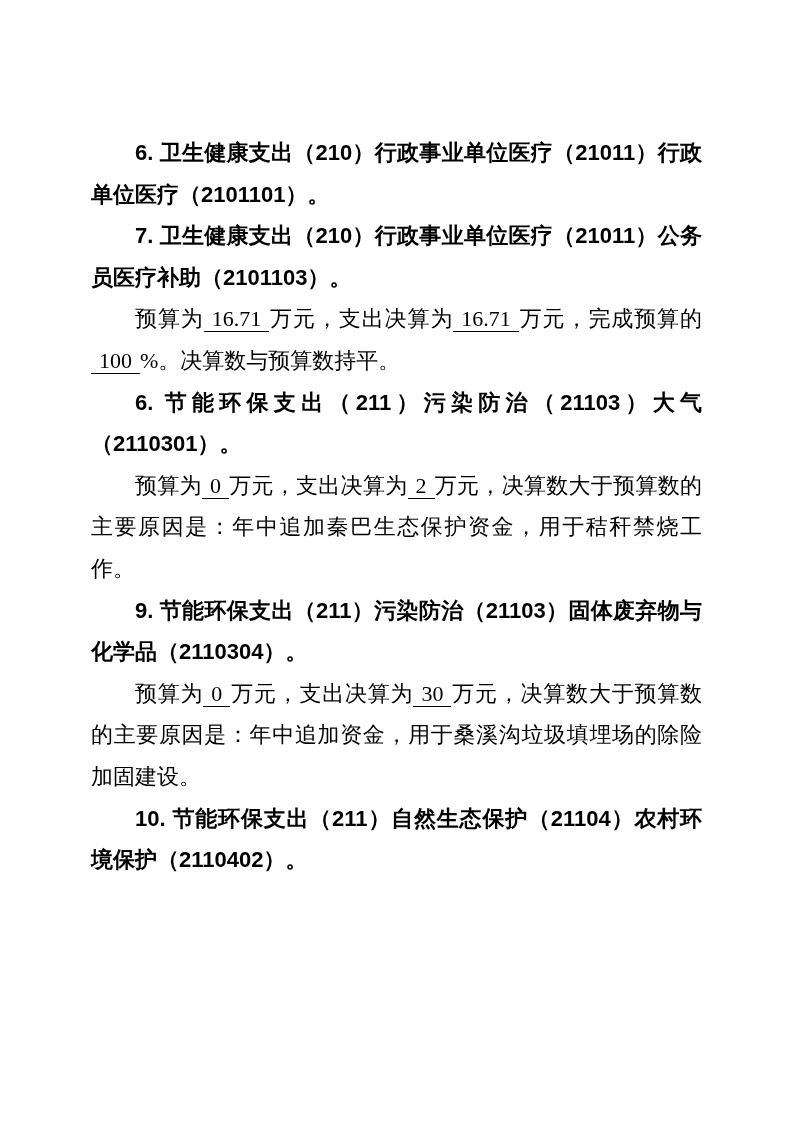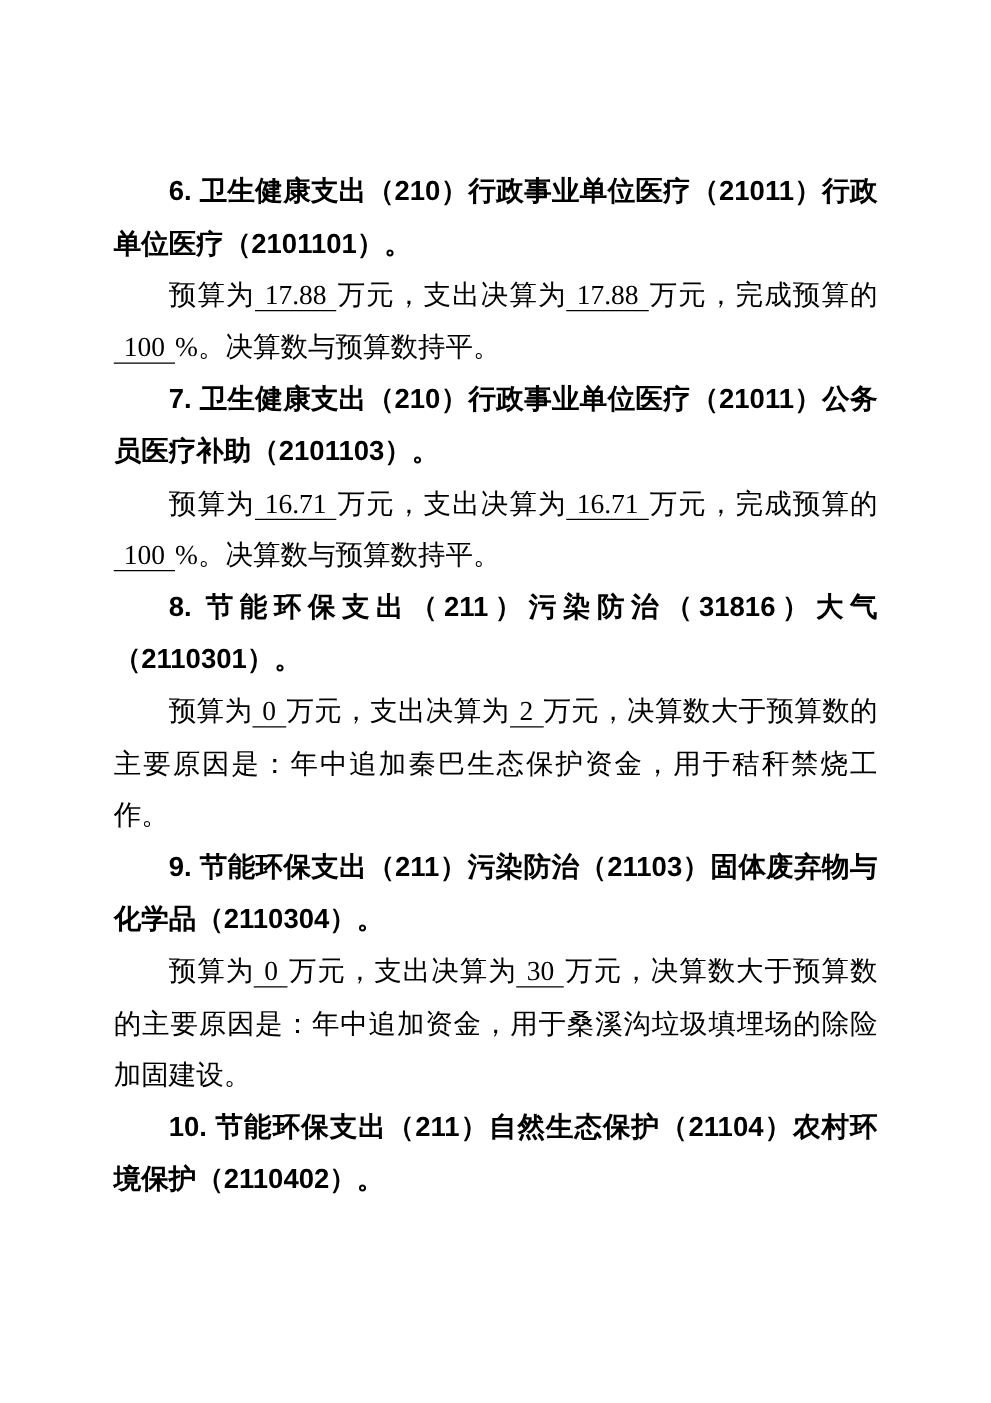--- a/index.html
+++ b/index.html
@@ -44,30 +44,29 @@
   }
 </style>
 </head>
 <body>
 
 <div class="page">
   <div class="content">
 
     <section class="sec">
       <p class="heading">6. 卫生健康支出（210）行政事业单位医疗（21011）行政单位医疗（2101101）。</p>
-      <p class="bodytext"><span>预算为</span><span class="u">17.88</span><span>万元，支出决算为</span><span class="u">17.88</span><span>万元，完成预算的</span><span class="u">100</span><span>%。决算数与预算数持平。</span></p>
     </section>
 
     <section class="sec">
       <p class="heading">7. 卫生健康支出（210）行政事业单位医疗（21011）公务员医疗补助（2101103）。</p>
       <p class="bodytext"><span>预算为</span><span class="u">16.71</span><span>万元，支出决算为</span><span class="u">16.71</span><span>万元，完成预算的</span><span class="u">100</span><span>%。决算数与预算数持平。</span></p>
     </section>
 
     <section class="sec">
-      <p class="heading">8. 节能环保支出（211）污染防治（31816）大气（2110301）。</p>
+      <p class="heading">6. 节能环保支出（211）污染防治（21103）大气（2110301）。</p>
       <p class="bodytext"><span>预算为</span><span class="u">0</span><span>万元，支出决算为</span><span class="u">2</span><span>万元，决算数大于预算数的主要原因是：年中追加秦巴生态保护资金，用于秸秆禁烧工作。</span></p>
     </section>
 
     <section class="sec">
       <p class="heading">9. 节能环保支出（211）污染防治（21103）固体废弃物与化学品（2110304）。</p>
       <p class="bodytext"><span>预算为</span><span class="u">0</span><span>万元，支出决算为</span><span class="u">30</span><span>万元，决算数大于预算数的主要原因是：年中追加资金，用于桑溪沟垃圾填埋场的除险加固建设。</span></p>
     </section>
 
     <section class="sec">
       <p class="heading">10. 节能环保支出（211）自然生态保护（21104）农村环境保护（2110402）。</p>

